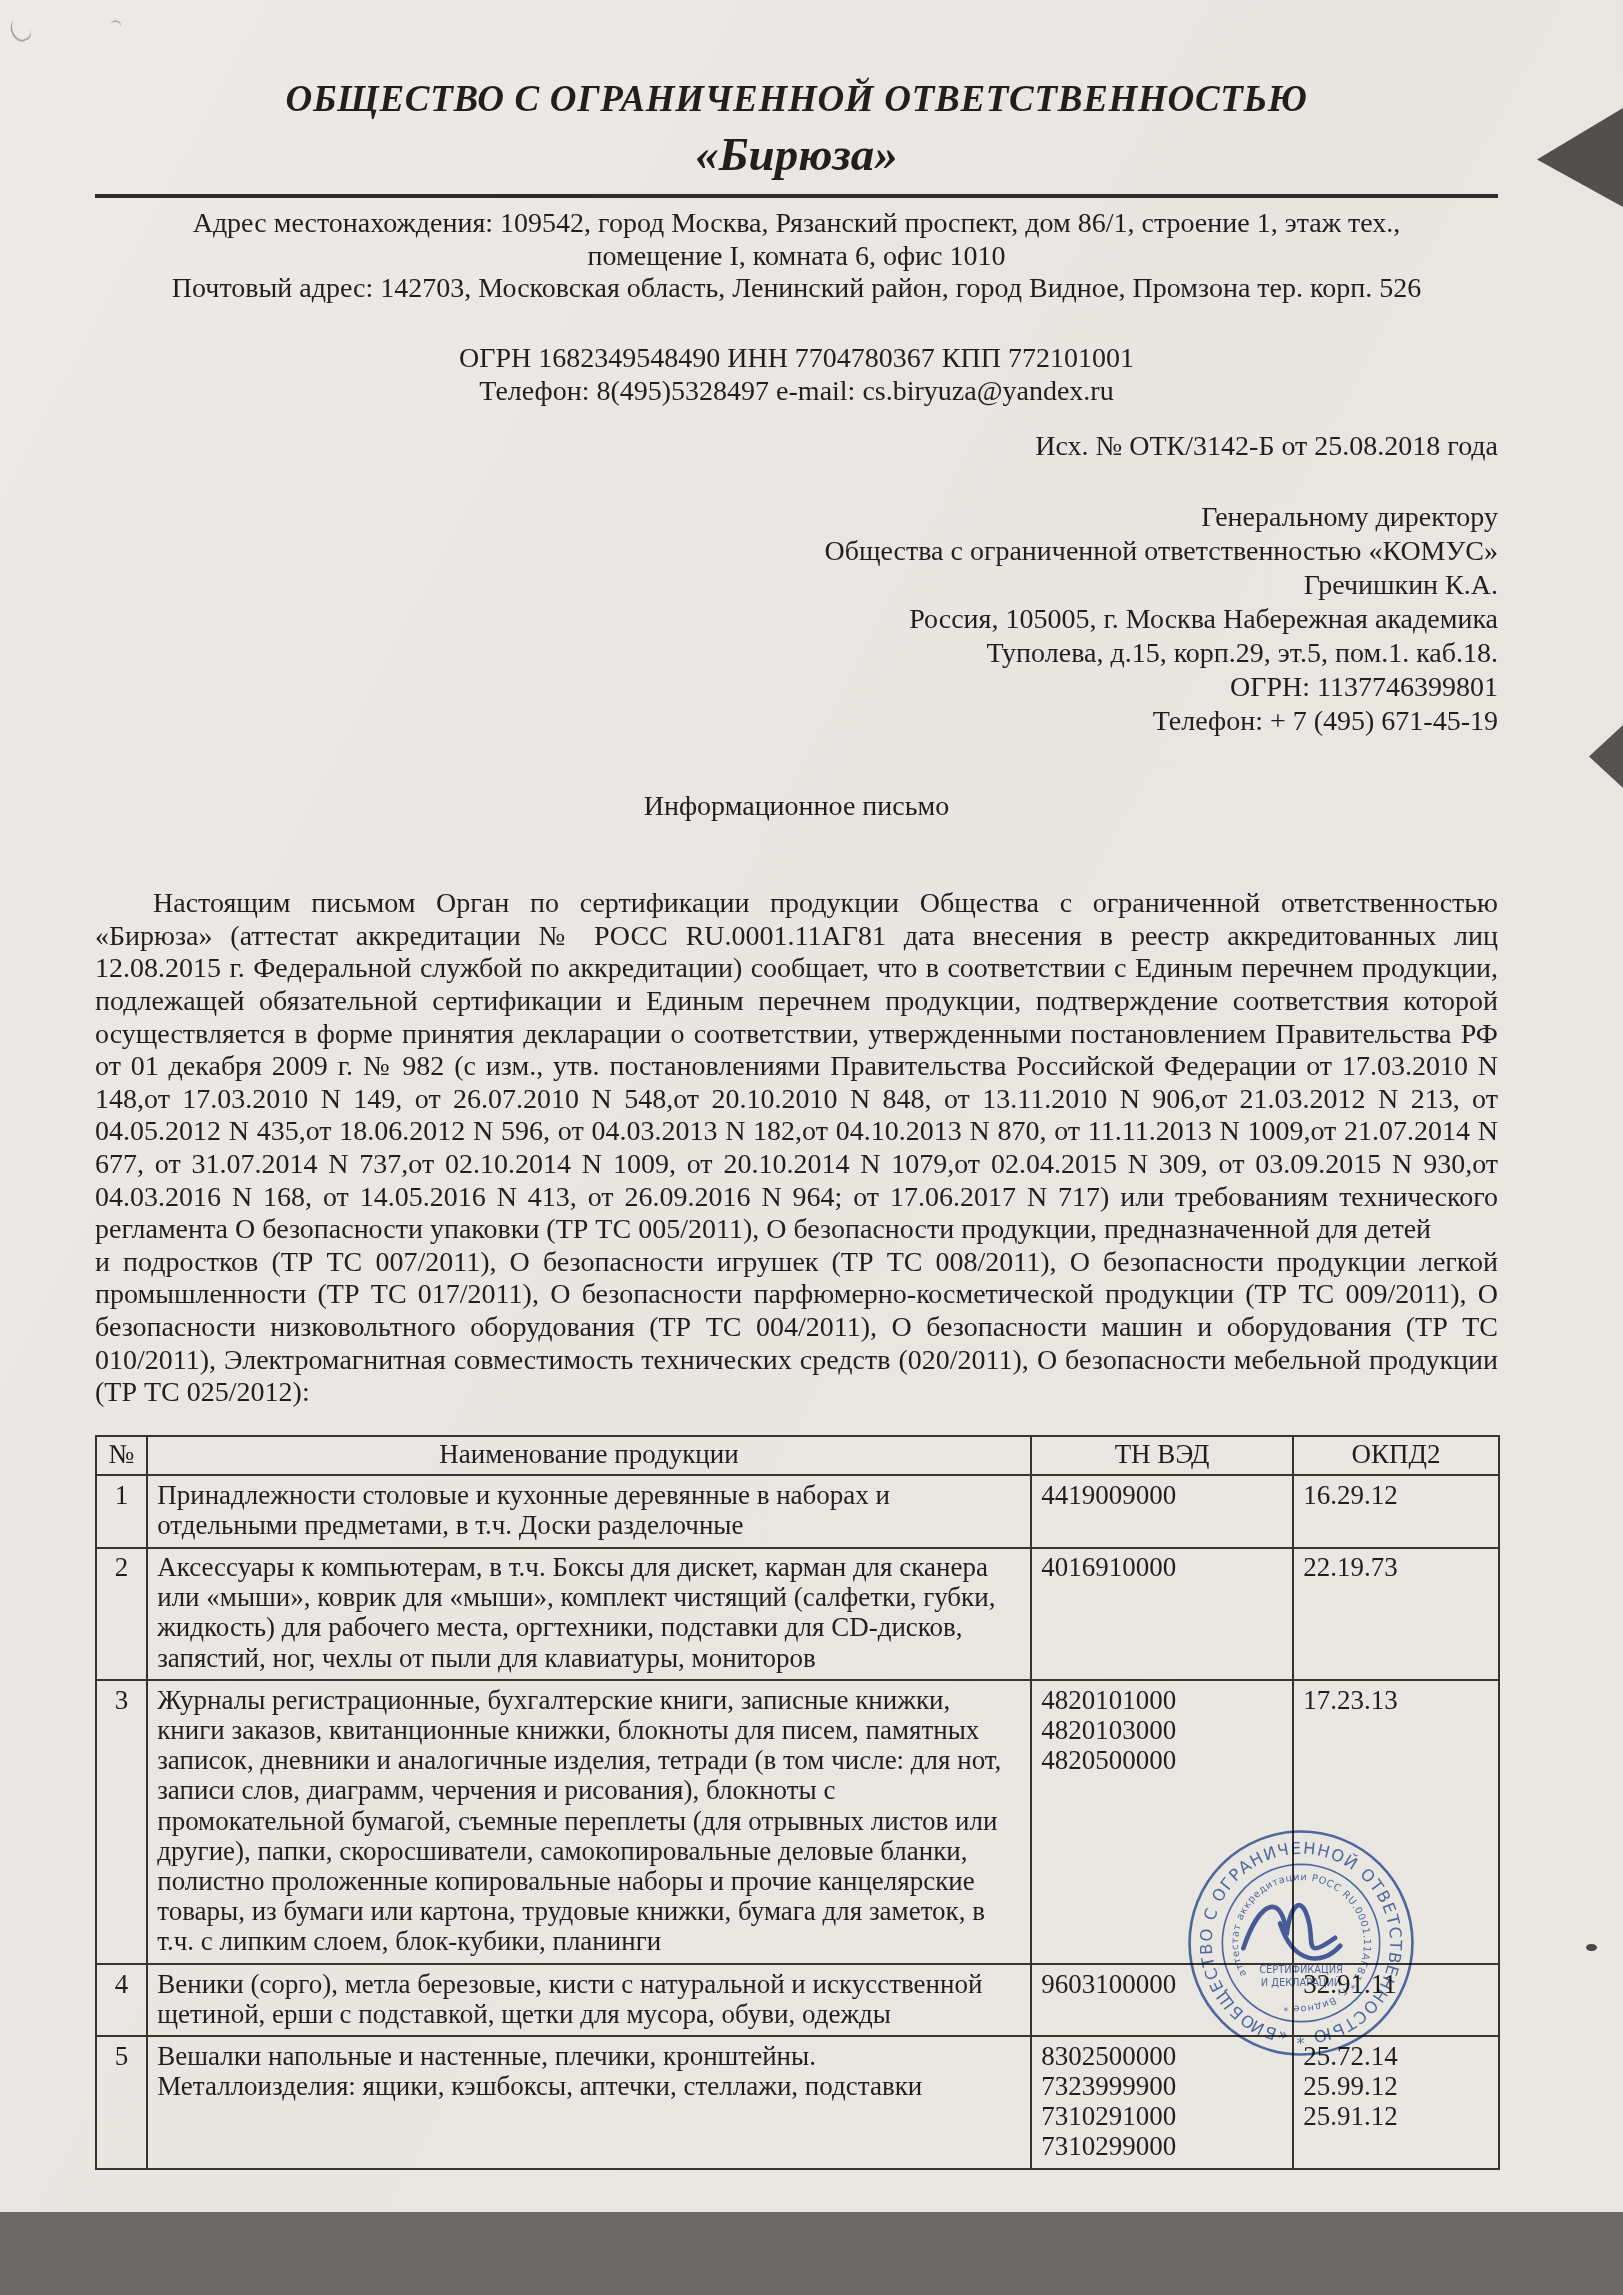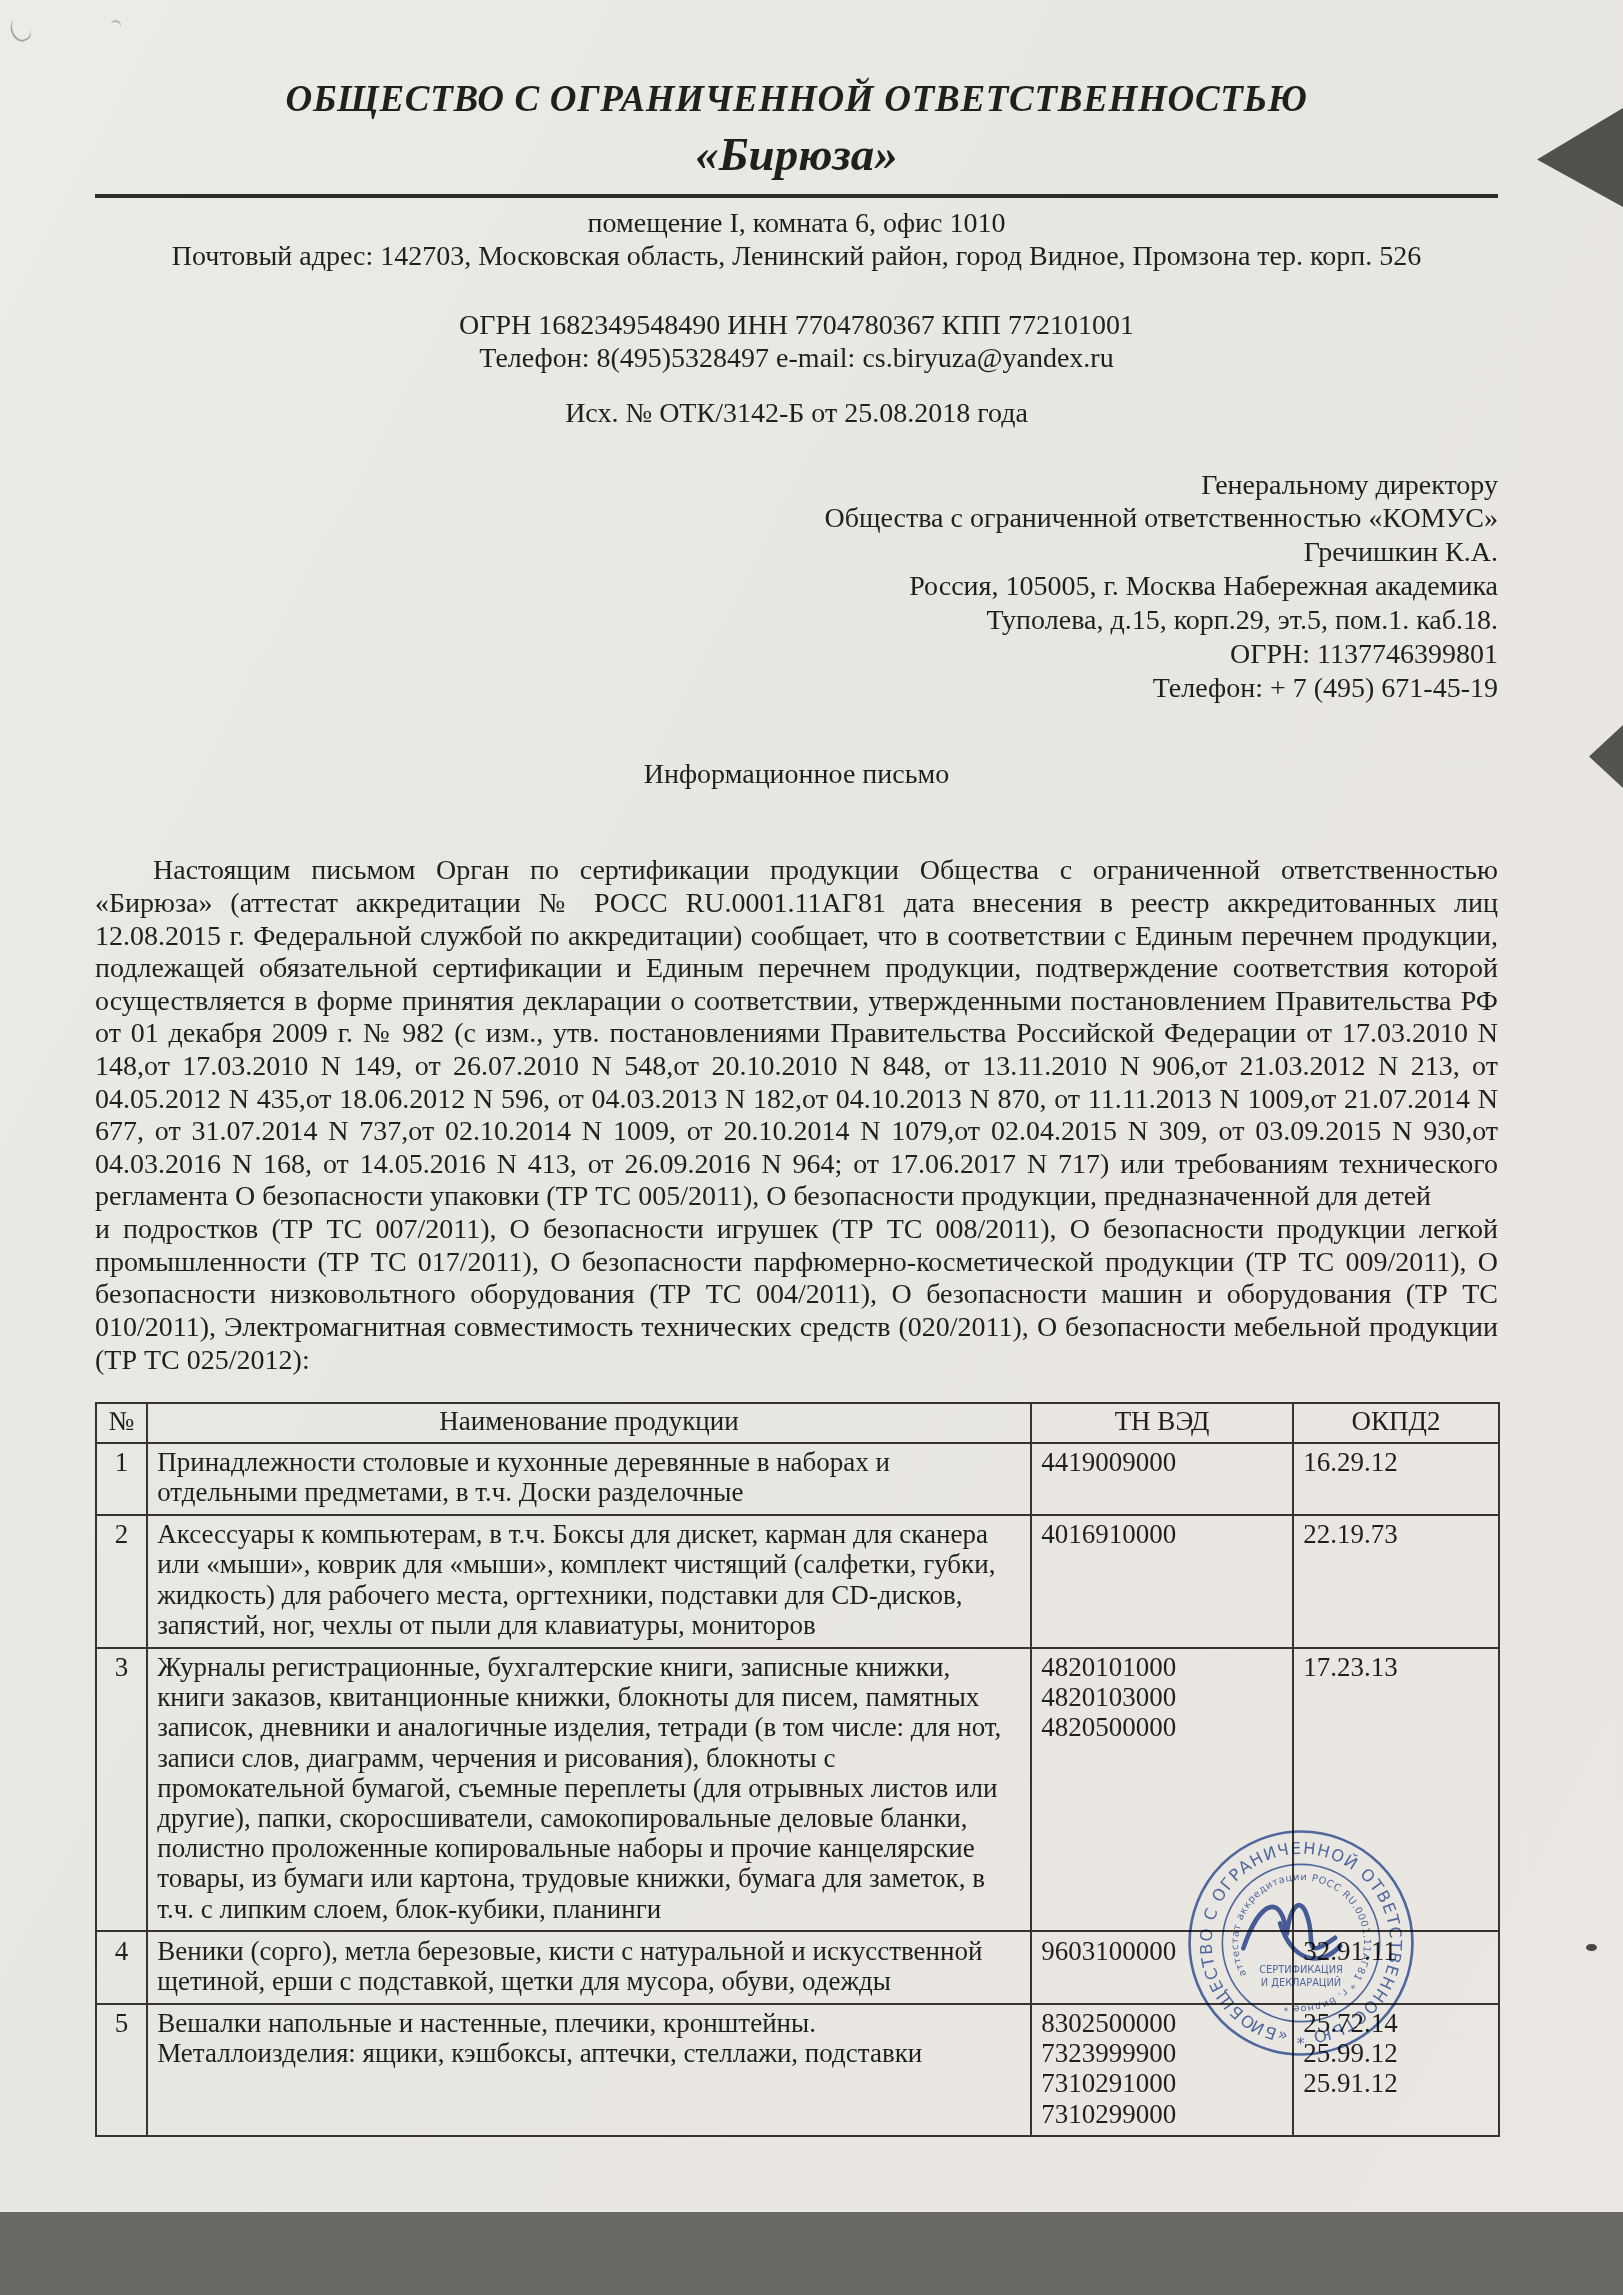--- a/index.html
+++ b/index.html
@@ -13,21 +13,21 @@
   }
   .content { position:absolute; left:95px; top:77px; width:1403px; font-size:28px; line-height:1.17; }
 
   .org-name  { text-align:center; font-weight:bold; font-style:italic; font-size:37px; letter-spacing:0.7px; }
   .org-brand { text-align:center; font-weight:bold; font-style:italic; font-size:47px; margin-top:6.5px; }
   .rule      { border:0; height:0; border-top:4.6px solid #2e2c29; margin:11.8px 0 9.2px 0; }
 
   .addr { text-align:center; }
   .reg-line { margin-top:37px; text-align:center; }
   .contact-line { text-align:center; }
-  .ref { margin-top:22px; text-align:center; }
+  .ref { margin-top:22px; text-align:right; }
 
   .recipient { margin-top:38px; text-align:right; line-height:1.21; }
 
   .subject { margin-top:53px; text-align:center; }
 
   .body-par { margin:0; text-align:justify; line-height:1.165; }
   .body-par.first { margin-top:64px; text-indent:58px; }
 
   .products { width:100%; border-collapse:collapse; margin-top:26px; font-size:27px; line-height:1.12; table-layout:fixed; }
   .products th, .products td { border:2px solid #373430; vertical-align:top; padding:3.3px 9.2px 6.5px 9.2px; }
@@ -61,20 +61,21 @@
 <body>
 
 <div class="sheet">
 
   <div class="content">
 
     <div class="org-name">ОБЩЕСТВО С ОГРАНИЧЕННОЙ ОТВЕТСТВЕННОСТЬЮ</div>
     <div class="org-brand">«Бирюза»</div>
     <div class="rule"></div>
 
+    <div class="addr">Адрес местонахождения: 109542, город Москва, Рязанский проспект, дом 86/1, строение 1, этаж тех.,</div>
     <div class="addr">помещение I, комната 6, офис 1010</div>
     <div class="addr">Почтовый адрес: 142703, Московская область, Ленинский район, город Видное, Промзона тер. корп. 526</div>
 
     <div class="reg-line">ОГРН 1682349548490 ИНН 7704780367 КПП 772101001</div>
     <div class="contact-line">Телефон: 8(495)5328497 e-mail: cs.biryuza@yandex.ru</div>
 
     <div class="ref">Исх. № ОТК/3142-Б от 25.08.2018 года</div>
 
     <div class="recipient">
       <div>Генеральному директору</div>

